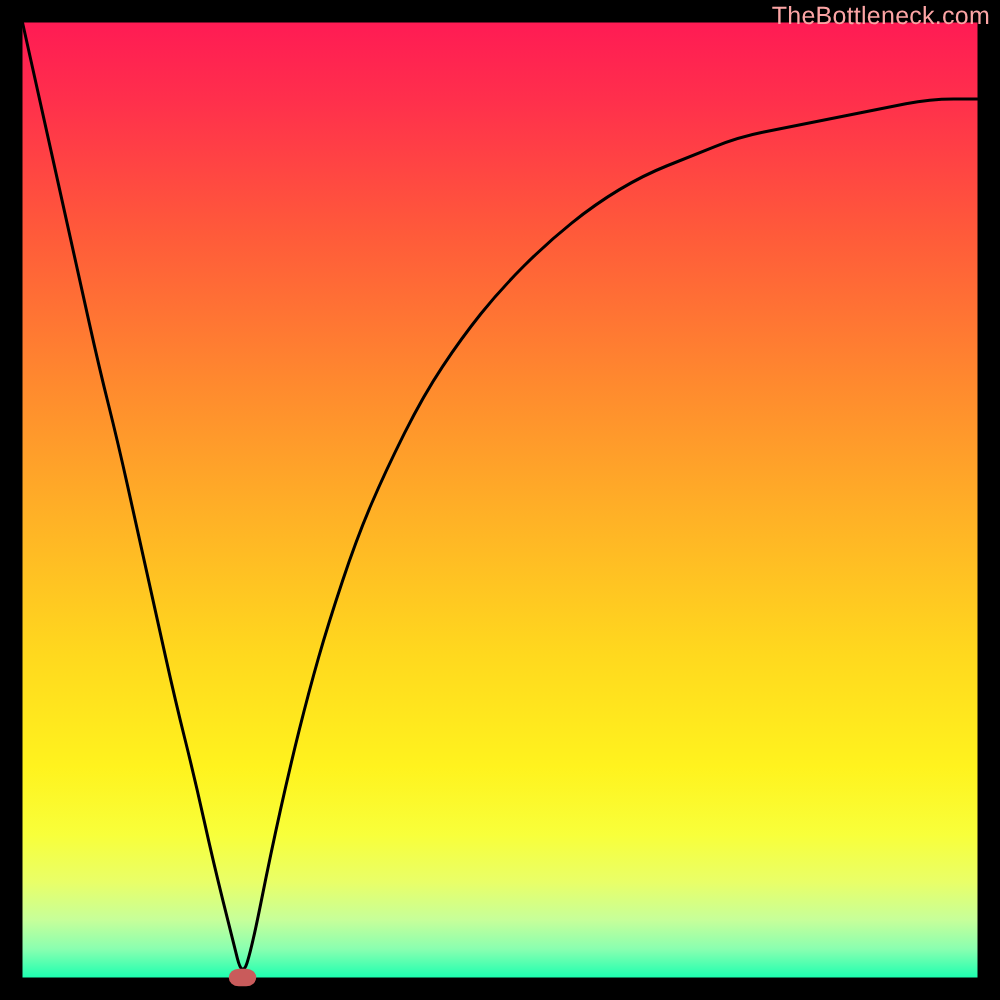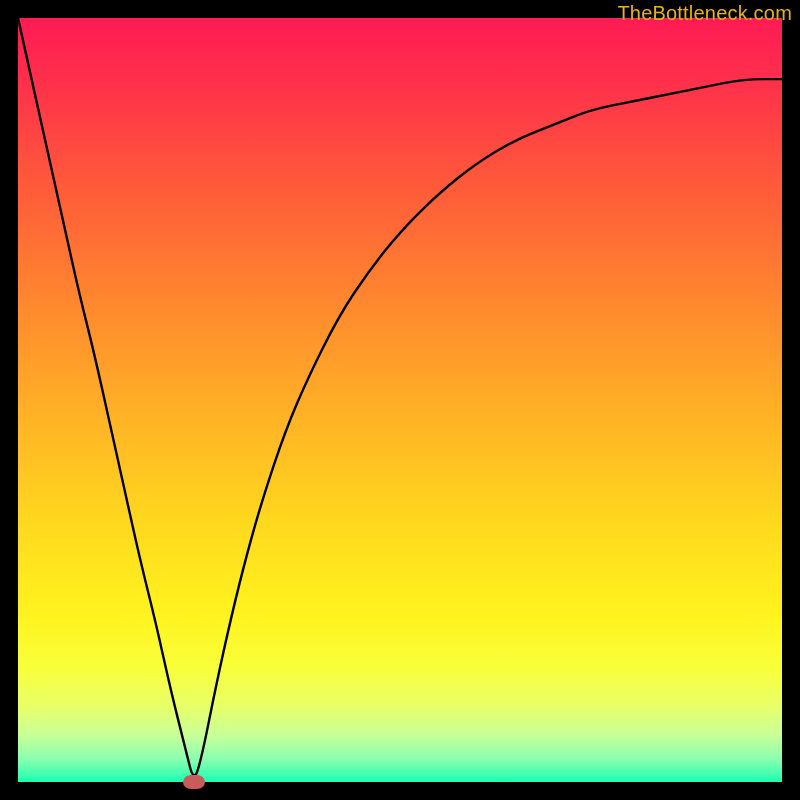--- a/index.html
+++ b/index.html
@@ -38,21 +38,21 @@
       #8affb0 97%,
       #1dffb0 100%
     );
   }
   .watermark {
     position: absolute;
     top: 2px;
     right: 8px;
     font-family: Arial, Helvetica, sans-serif;
     font-size: 20px;
-    color: #eab308;
+    color: #fca5a5;
     letter-spacing: 0.2px;
     user-select: none;
   }
   .marker {
     position: absolute;
     width: 22px;
     height: 14px;
     border-radius: 8px / 7px;
     background: #c95b5b;
     transform: translate(-50%, -50%);

